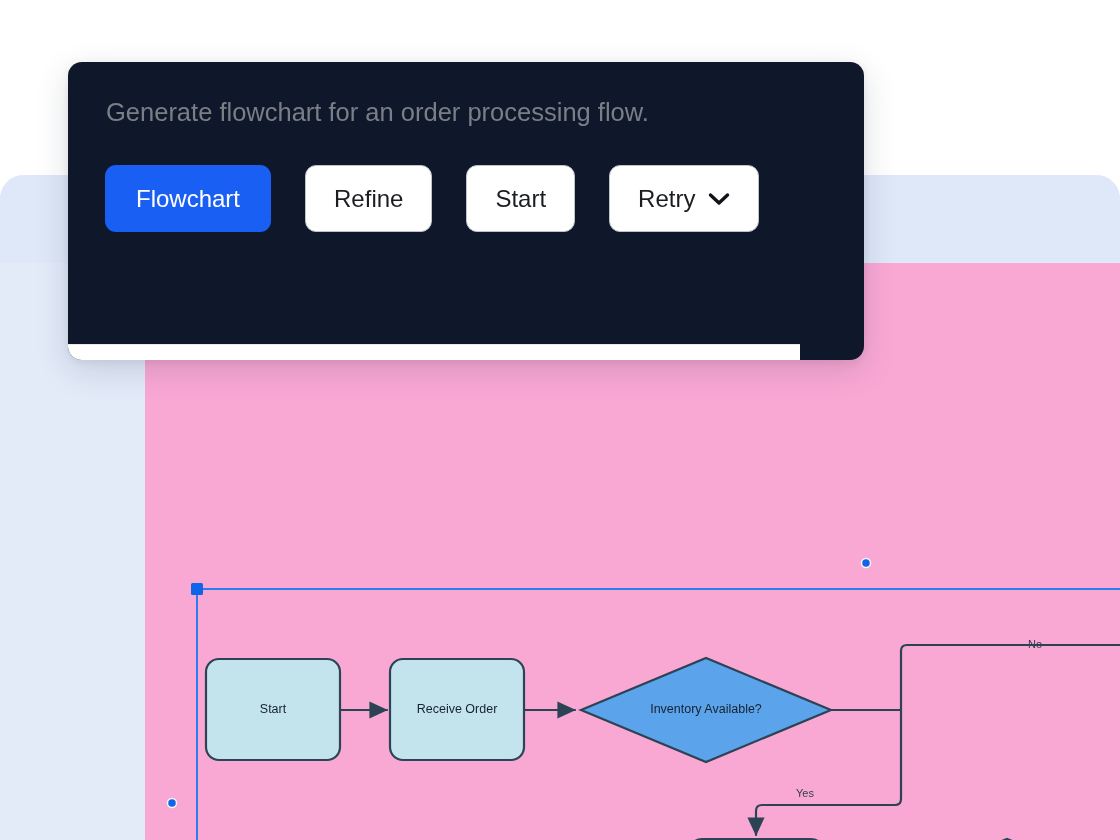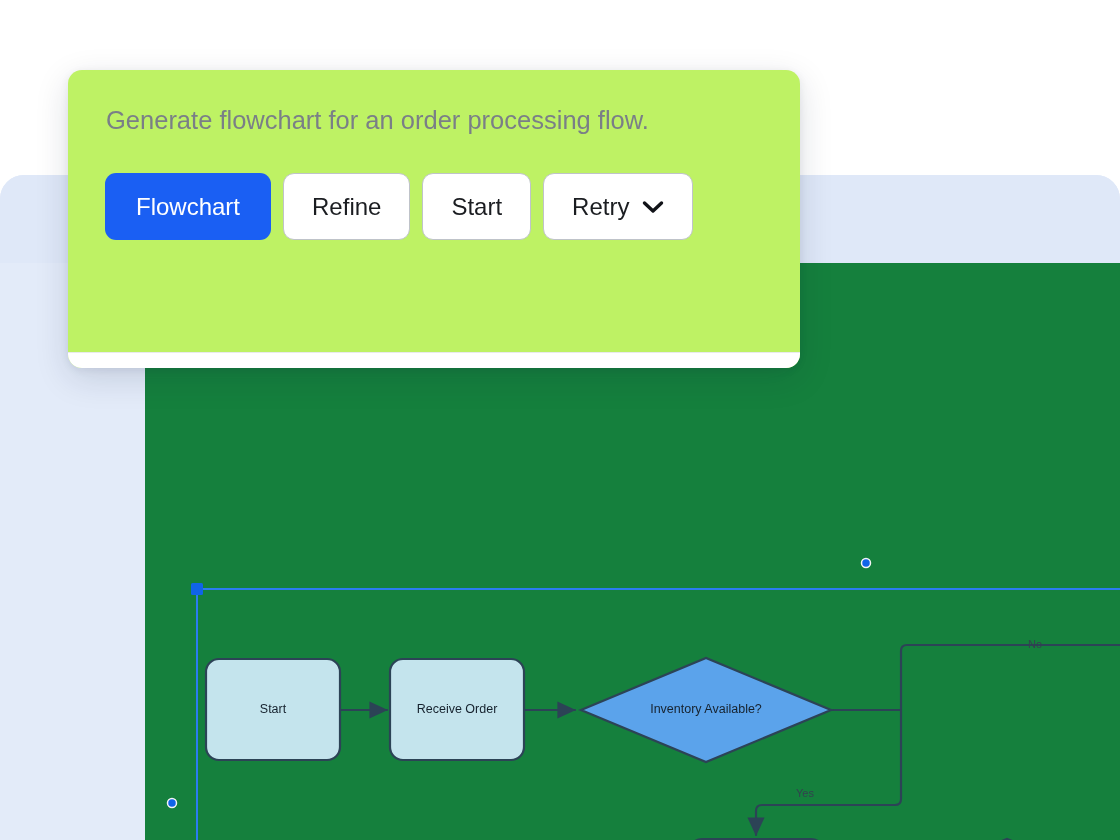--- a/index.html
+++ b/index.html
@@ -18,21 +18,21 @@
     background:#dfe8f8;
     border-top-left-radius:24px;border-top-right-radius:24px;
     overflow:hidden;
   }
   .app-header-band{
     position:absolute;left:0;top:0;width:1120px;height:88px;
     background:#dfe8f8;
   }
   .canvas{
     position:absolute;left:145px;top:88px;width:975px;height:577px;
-    background:#15803d;
+    background:#f9a8d4;
   }
   .canvas-left-strip{
     position:absolute;left:0;top:88px;width:145px;height:577px;
     background:#e3ebf9;
   }
 
   
   .flow-svg{position:absolute;left:0;top:0;width:975px;height:577px;display:block;}
 
   .node-rect{fill:#c4e4ed;stroke:#2c4356;stroke-width:2.2;}
@@ -45,31 +45,31 @@
   .edge-label{
     font-family:"Liberation Sans", sans-serif;
     font-size:11px;fill:#33414f;text-anchor:middle;dominant-baseline:middle;
   }
   .sel-line{stroke:#2b7cf0;stroke-width:2;fill:none;}
   .sel-handle{fill:#1064e8;}
   .sel-dot{fill:#1064e8;stroke:#f5f5f5;stroke-width:1.5;}
 
   
   .prompt-card{
-    position:absolute;left:68px;top:70px;width:732px;height:298px;
-    background:#bef264;border-radius:14px;
+    position:absolute;left:68px;top:62px;width:796px;height:298px;
+    background:#0f172a;border-radius:14px;
     box-shadow:0 10px 34px rgba(16,30,54,.14), 0 2px 8px rgba(16,30,54,.07);
     overflow:hidden;
   }
   .prompt-title{
     position:absolute;left:38px;top:34px;width:660px;
     font-size:25.5px;line-height:32px;color:#7a7f87;font-weight:400;
     white-space:nowrap;
   }
-  .btn-row{position:absolute;left:37px;top:103px;display:flex;gap:12px;align-items:center;}
+  .btn-row{position:absolute;left:37px;top:103px;display:flex;gap:34px;align-items:center;}
   .btn{
     height:67px;border-radius:11px;box-sizing:border-box;
     display:flex;align-items:center;justify-content:center;
     font-size:24px;color:#1b1d21;background:#ffffff;border:1.6px solid #bfc3c9;
     padding:0 28px;white-space:nowrap;cursor:pointer;font-weight:400;
   }
   .btn.primary{
     background:#1a5ff3;border:none;color:#ffffff;padding:0 31px;
   }
   .btn .chev{margin-left:13px;display:inline-flex;}

